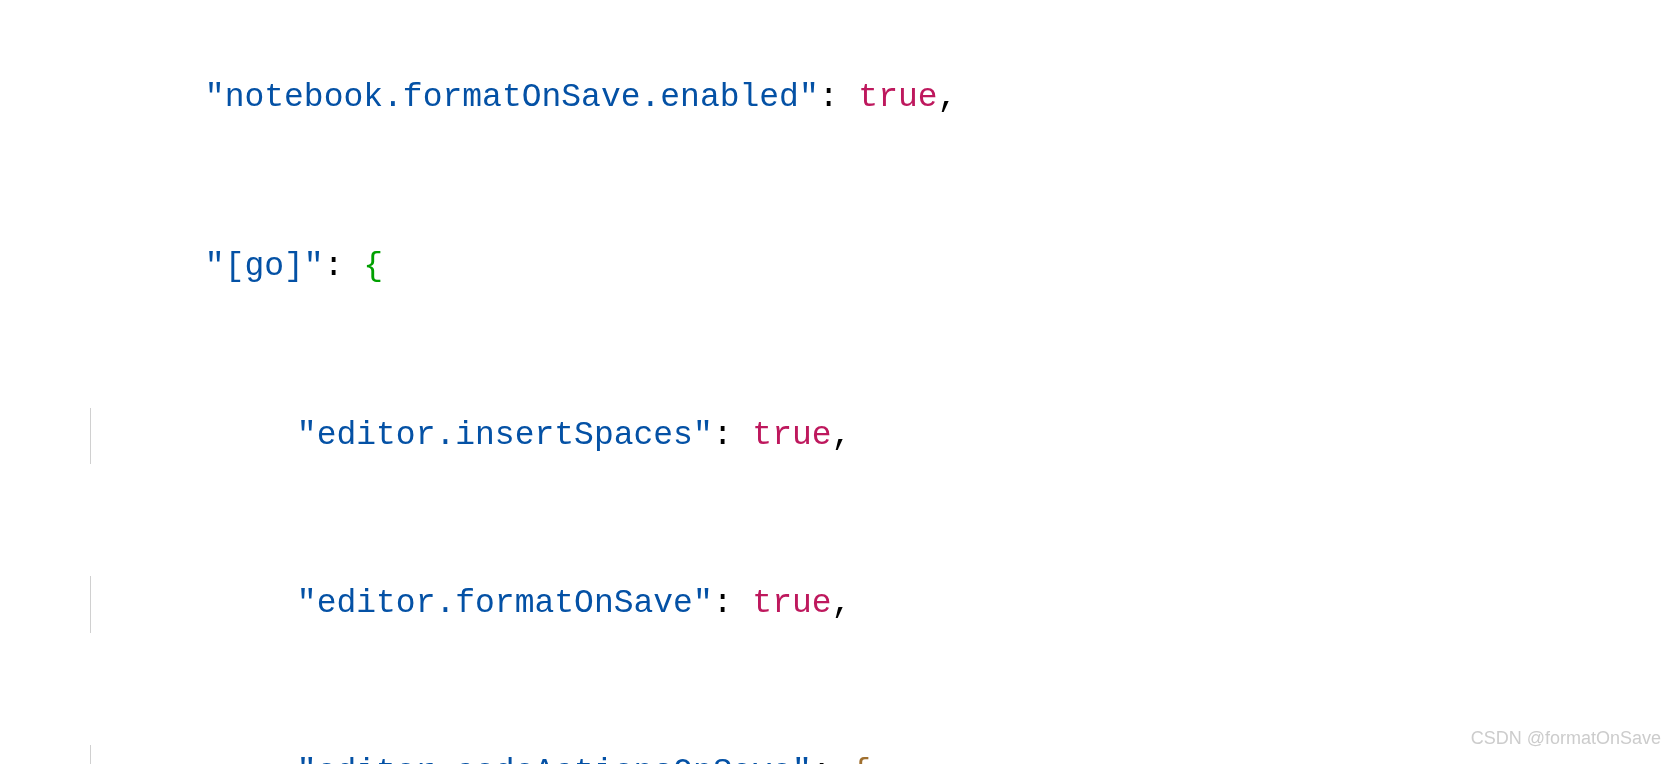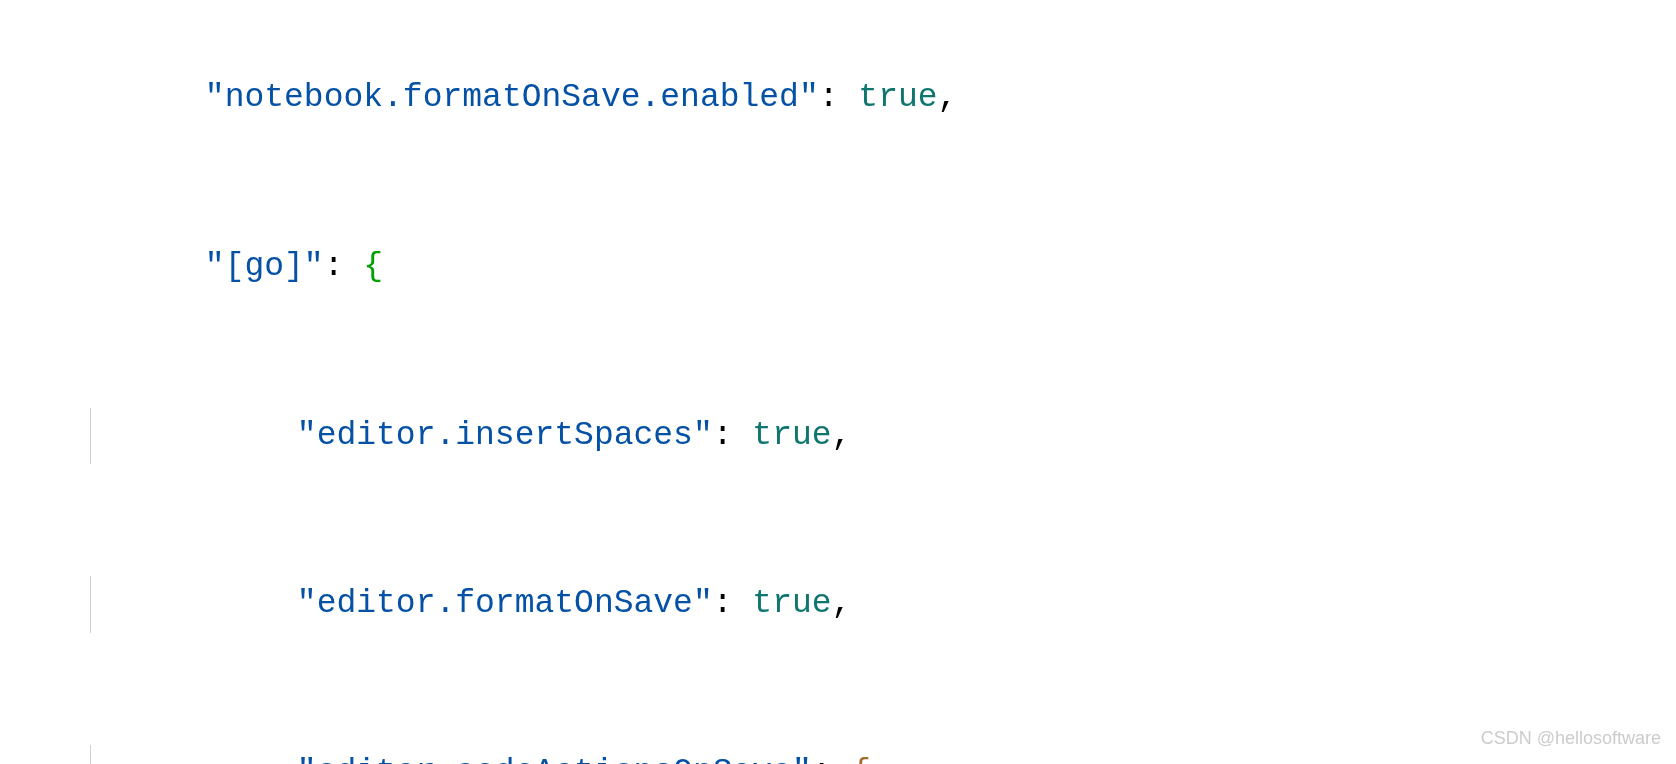--- a/index.html
+++ b/index.html
@@ -31,21 +31,21 @@
     .indent-guide {
       display: inline-block;
       border-left: 1px solid #d0d0d0;
       height: 100%;
       position: absolute;
     }
     .property {
       color: #0451a5;
     }
     .keyword-true {
-      color: #0f766e;
+      color: #be185d;
     }
     .brace-green {
       color: #00a000;
     }
     .brace-brown {
       color: #a07030;
     }
     .punctuation {
       color: #000000;
     }
@@ -98,13 +98,13 @@
   
   
   
   
   
   
   
   
 </div>
 
-<div class="watermark">CSDN @hellosoftware</div>
+<div class="watermark">CSDN @formatOnSave</div>
 
 </body></html>

